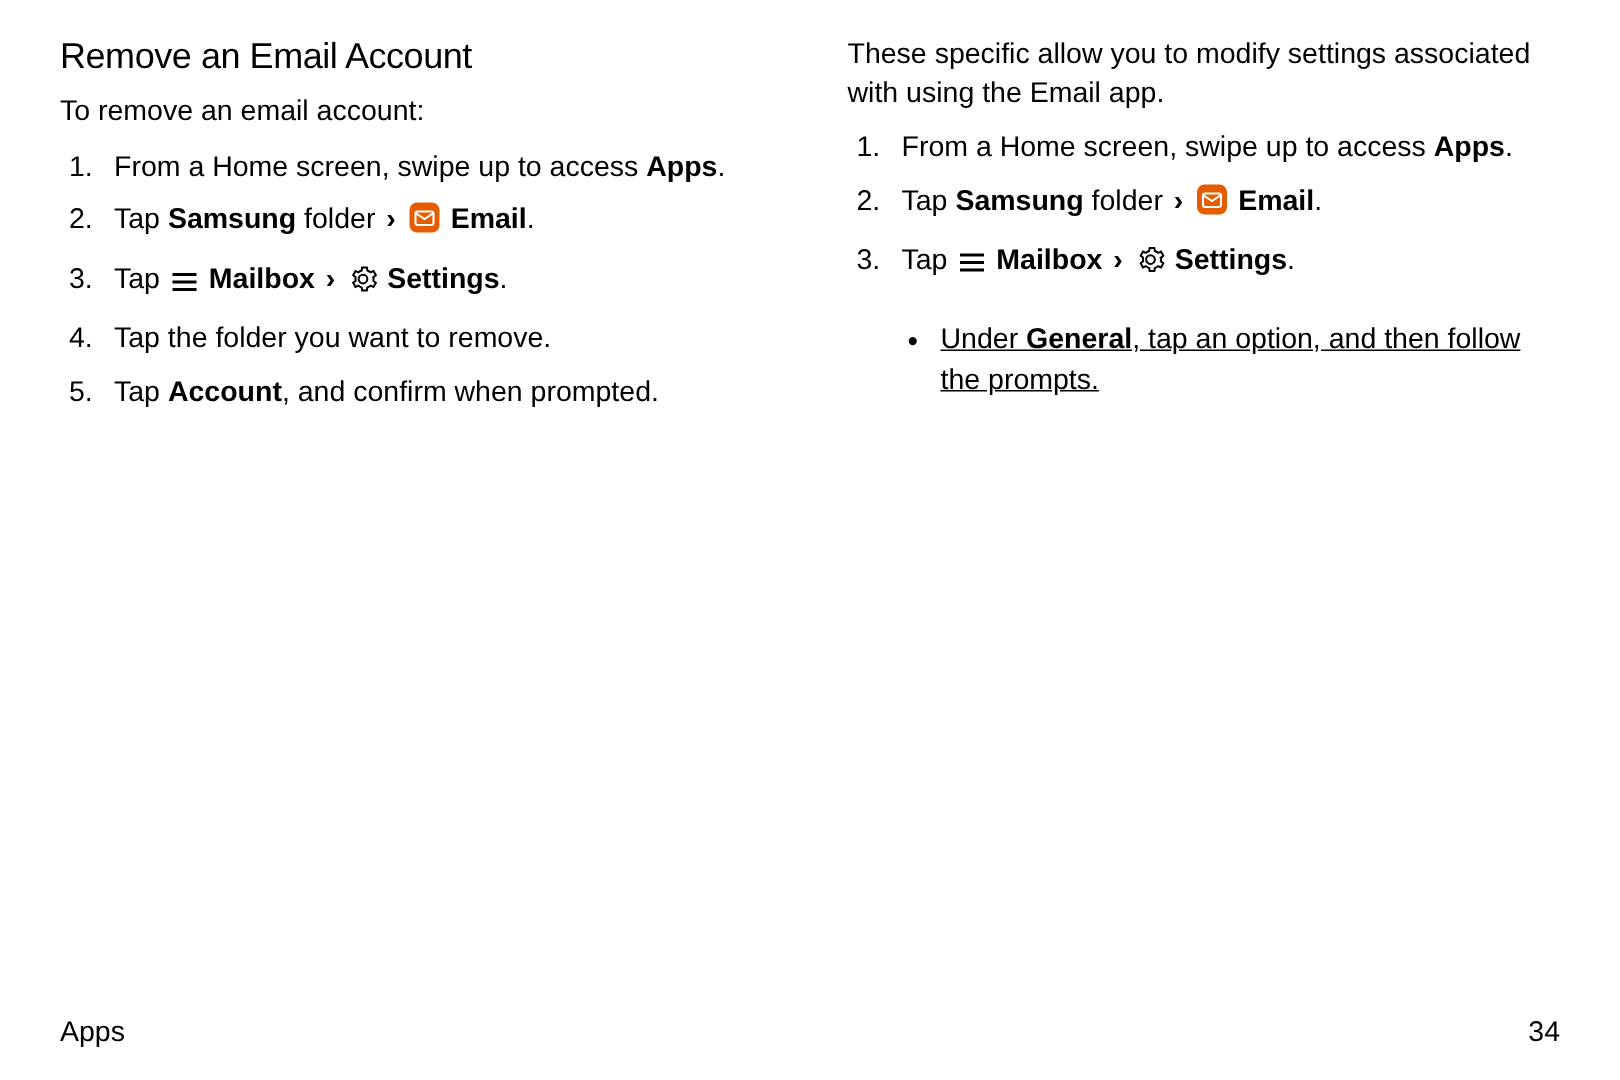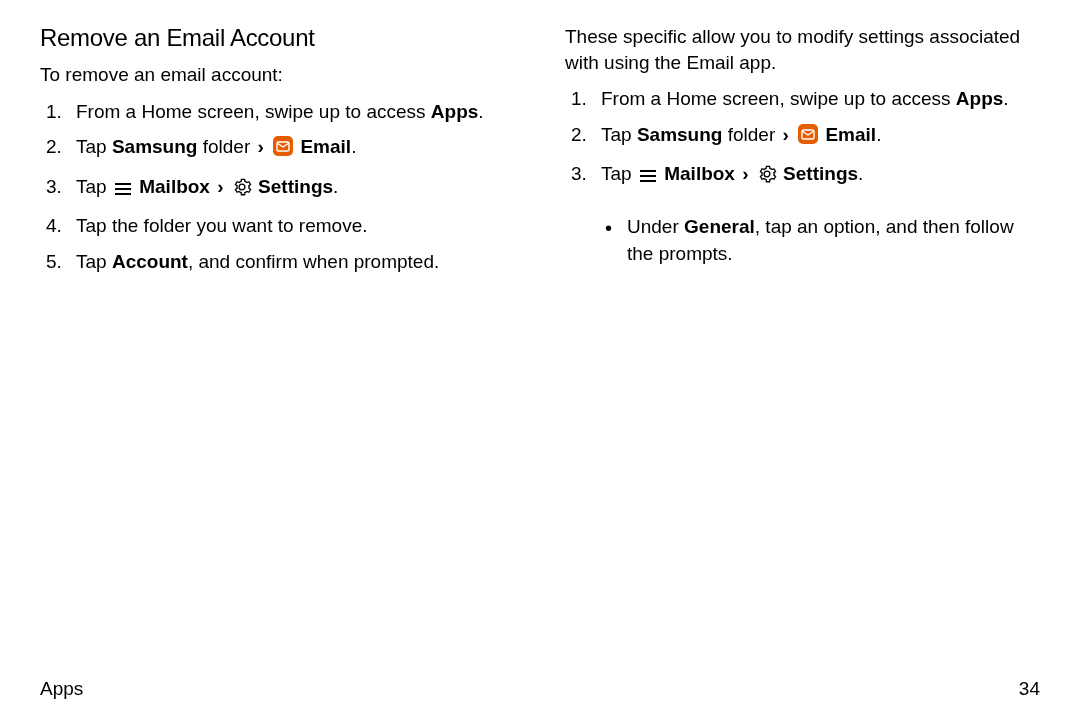--- a/index.html
+++ b/index.html
@@ -56,20 +56,21 @@
   ol.steps > li::before {
     content: counter(step) ".";
     position: absolute;
     left: 6px;
     top: 0;
   }
   ul.sub {
     list-style: none;
     padding: 0;
     margin: 22px 0 0 0;
+    text-decoration: underline;
   }
   ul.sub > li {
     font-size: 19px;
     line-height: 1.4;
     margin: 8px 0;
     padding-left: 26px;
     position: relative;
   }
   ul.sub > li::before {
     content: "•";

